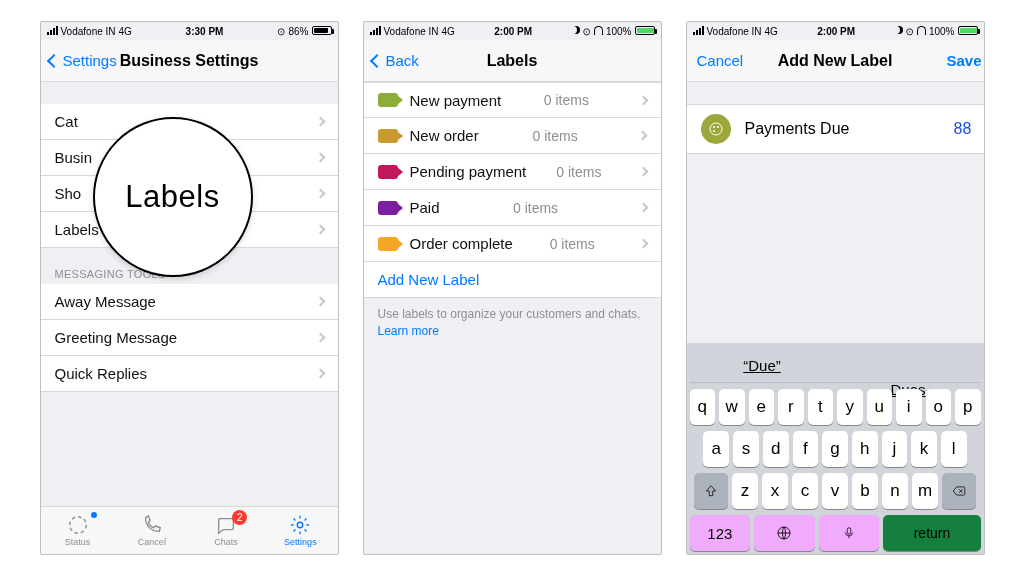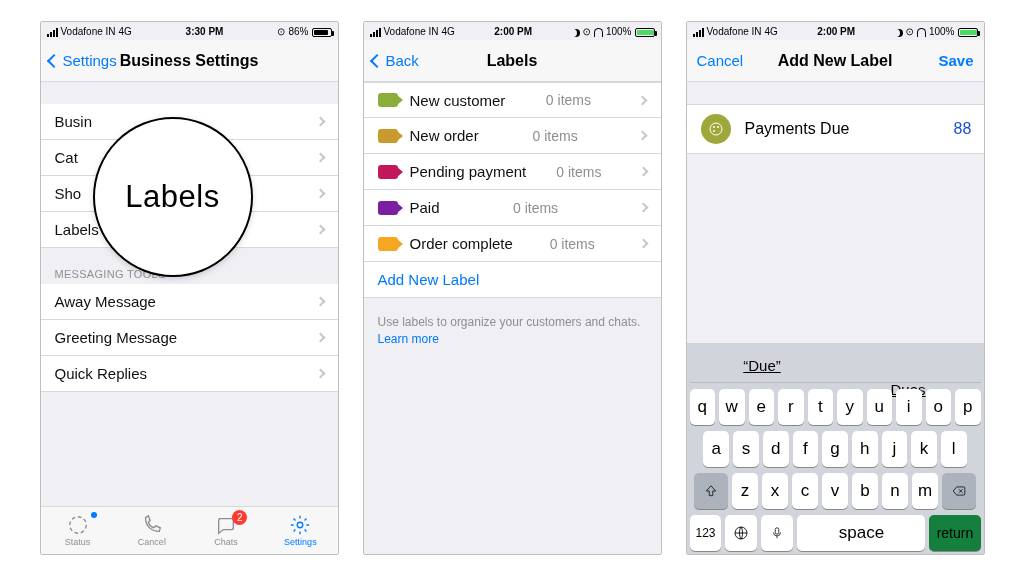--- a/index.html
+++ b/index.html
@@ -25,21 +25,21 @@
     background:var(--ios-grey);
     display:flex;flex-direction:column;
     overflow:hidden;position:relative;
   }
   
   .status{
     height:18px;font-size:10px;
     display:flex;align-items:center;justify-content:space-between;
     padding:0 6px;color:#000;background:var(--ios-grey);
   }
-  .status .left,.status .right{display:flex;align-items:flex-end;gap:3px;}
+  .status .left,.status .right{display:flex;align-items:flex-start;gap:3px;}
   .sig{display:inline-flex;gap:1px;align-items:flex-end;}
   .sig i{width:2px;background:#000;display:block;}
   .sig i:nth-child(1){height:3px}.sig i:nth-child(2){height:5px}
   .sig i:nth-child(3){height:7px}.sig i:nth-child(4){height:9px}
   .batt{width:20px;height:9px;border:1px solid #000;border-radius:2px;position:relative;display:inline-block;}
   .batt::after{content:'';position:absolute;right:-3px;top:2px;width:2px;height:5px;background:#000;border-radius:0 1px 1px 0;}
   .batt-fill{position:absolute;left:1px;top:1px;bottom:1px;width:80%;background:#000;border-radius:1px;}
   .batt.green .batt-fill{background:var(--ios-green);width:95%;}
   .batt.green{border-color:#000;}
   .moon{width:8px;height:8px;border-radius:50%;box-shadow:inset -3px 0 0 0 #000;display:inline-block;}
@@ -48,38 +48,38 @@
   .nav{
     height:42px;border-bottom:1px solid var(--ios-sep);
     background:#f7f7f8;
     display:flex;align-items:center;justify-content:center;position:relative;
     font-size:16px;font-weight:600;color:#000;
   }
   .nav .nav-left,.nav .nav-right{
     position:absolute;top:0;height:100%;display:flex;align-items:center;
     color:var(--ios-blue);font-weight:400;font-size:15px;gap:2px;
   }
-  .nav .nav-left{left:8px}.nav .nav-right{right:10px;font-weight:600;}
+  .nav .nav-left{left:8px}.nav .nav-right{right:2px;font-weight:600;}
   .chev-left{width:10px;height:10px;border-left:2px solid var(--ios-blue);border-bottom:2px solid var(--ios-blue);transform:rotate(45deg);margin-right:2px;}
   
   .section-gap{height:22px;}
   .section-header{font-size:11px;color:var(--txt-sub);padding:6px 14px 4px;text-transform:uppercase;letter-spacing:.3px;}
   .row{
     background:#fff;height:36px;
     display:flex;align-items:center;
     padding:0 14px;font-size:15px;color:var(--txt);
     border-bottom:1px solid var(--ios-sep);position:relative;
   }
   .row:first-of-type{border-top:1px solid var(--ios-sep);}
   .row .chev{margin-left:auto;width:7px;height:7px;border-right:2px solid #c7c7cc;border-top:2px solid #c7c7cc;transform:rotate(45deg);}
   .row .right-txt{margin-left:auto;color:var(--txt-sub);font-size:14px;margin-right:8px;}
   .row.action{color:var(--ios-blue);}
   .tag{width:20px;height:14px;border-radius:3px;margin-right:12px;position:relative;flex-shrink:0;}
   .tag::after{content:'';position:absolute;right:-5px;top:2px;border-left:6px solid currentColor;border-top:5px solid transparent;border-bottom:5px solid transparent;}
-  .hint{font-size:12px;color:var(--txt-sub);padding:16px 14px;line-height:1.4;}
+  .hint{font-size:12px;color:var(--txt-sub);padding:8px 14px;line-height:1.4;}
   .hint a{color:var(--ios-blue);text-decoration:none;}
   
   .tabbar{
     margin-top:auto;height:48px;border-top:1px solid var(--ios-sep);
     background:#f7f7f8;display:flex;
   }
   .tab{flex:1;display:flex;flex-direction:column;align-items:center;justify-content:center;gap:1px;color:#8e8e93;font-size:9px;position:relative;}
   .tab.active{color:var(--ios-blue);}
   .tab svg{width:22px;height:22px;}
   .badge{position:absolute;top:3px;right:16px;background:#ff3b30;color:#fff;border-radius:8px;font-size:10px;min-width:15px;height:15px;display:flex;align-items:center;justify-content:center;padding:0 3px;}
@@ -102,21 +102,21 @@
   .sugg{display:flex;height:34px;border-bottom:1px solid #b8bcc2;text-decoration:underline;}
   .sugg div{flex:1;display:flex;align-items:center;justify-content:center;font-size:15px;color:#000;}
   .sugg div+div{border-left:1px solid #b8bcc2;margin-top:40px;}
   .krow{display:flex;gap:4px;justify-content:center;margin-top:6px;}
   .key{flex:1;max-width:26px;height:36px;background:#fff;border-radius:5px;box-shadow:0 1px 0 #888;display:flex;align-items:center;justify-content:center;font-size:17px;}
   .krow.mid{padding:0 14px;}
   .key.fn{background:#adb3bd;max-width:34px;font-size:13px;}
   .krow.bot .key{max-width:none;}
   .krow.bot .key.space{flex:4;}
   .krow.bot .key.ret{flex:1.6;background:#15803d;font-size:14px;}
-  .krow.bot .key.small{flex:1;background:#ffffff;font-size:12px;}
+  .krow.bot .key.small{flex:1;background:#f0abfc;font-size:15px;}
   .bksp{position:relative;}
 </style>
 </head>
 <body>
 
 <div class="phone">
   <div class="status">
     <span class="left">
       <span class="sig">
           <i></i>
@@ -139,25 +139,25 @@
   <div class="nav">
     <span class="nav-left">
       <span class="chev-left"></span>
       <span>Settings</span>
     </span>
     <span>Business Settings</span>
   </div>
 
   <div class="section-gap"></div>
   <div class="row">
+      <span>Cat</span>
+      <span class="chev"></span>
+    </div>
+  <div class="row">
       <span>Busin</span>
-      <span class="chev"></span>
-    </div>
-  <div class="row">
-      <span>Cat</span>
       <span class="chev"></span>
     </div>
   <div class="row">
       <span>Sho</span>
       <span class="chev"></span>
     </div>
   <div class="row">
       <span>Labels</span>
       <span class="chev"></span>
     </div>
@@ -238,21 +238,21 @@
     <span class="nav-left">
       <span class="chev-left"></span>
       <span>Back</span>
     </span>
     <span>Labels</span>
   </div>
 
   <div id="labels-list">
       <div class="row">
         <span class="tag" style="background:#8bae3b;color:#8bae3b"></span>
-        <span>New customer</span>
+        <span>New payment</span>
         <span class="right-txt">0 items</span>
         <span class="chev"></span>
       </div>
       <div class="row">
         <span class="tag" style="background:#c99a2e;color:#c99a2e"></span>
         <span>New order</span>
         <span class="right-txt">0 items</span>
         <span class="chev"></span>
       </div>
       <div class="row">
@@ -384,17 +384,16 @@
             <circle cx="12" cy="12" r="9" fill="none" stroke="#000" stroke-width="1.3"></circle>
             <path d="M3 12h18M12 3c3 3 3 15 0 18M12 3c-3 3-3 15 0 18" fill="none" stroke="#000" stroke-width="1.3"></path>
           </svg>
         </div>
       <div class="key small">
           <svg width="14" height="14" viewBox="0 0 24 24">
             <rect x="9" y="3" width="6" height="11" rx="3" fill="none" stroke="#000" stroke-width="1.3"></rect>
             <path d="M6 11a6 6 0 0012 0M12 17v4" fill="none" stroke="#000" stroke-width="1.3"></path>
           </svg>
         </div>
-      <div class="key space">space</div>
       <div class="key ret">return</div>
     </div>
   </div>
 </div>
 
 </body></html>

